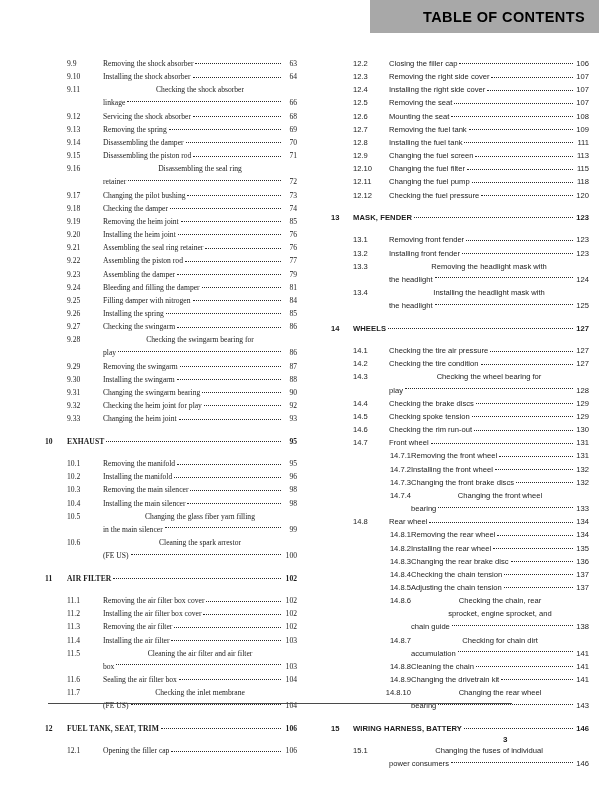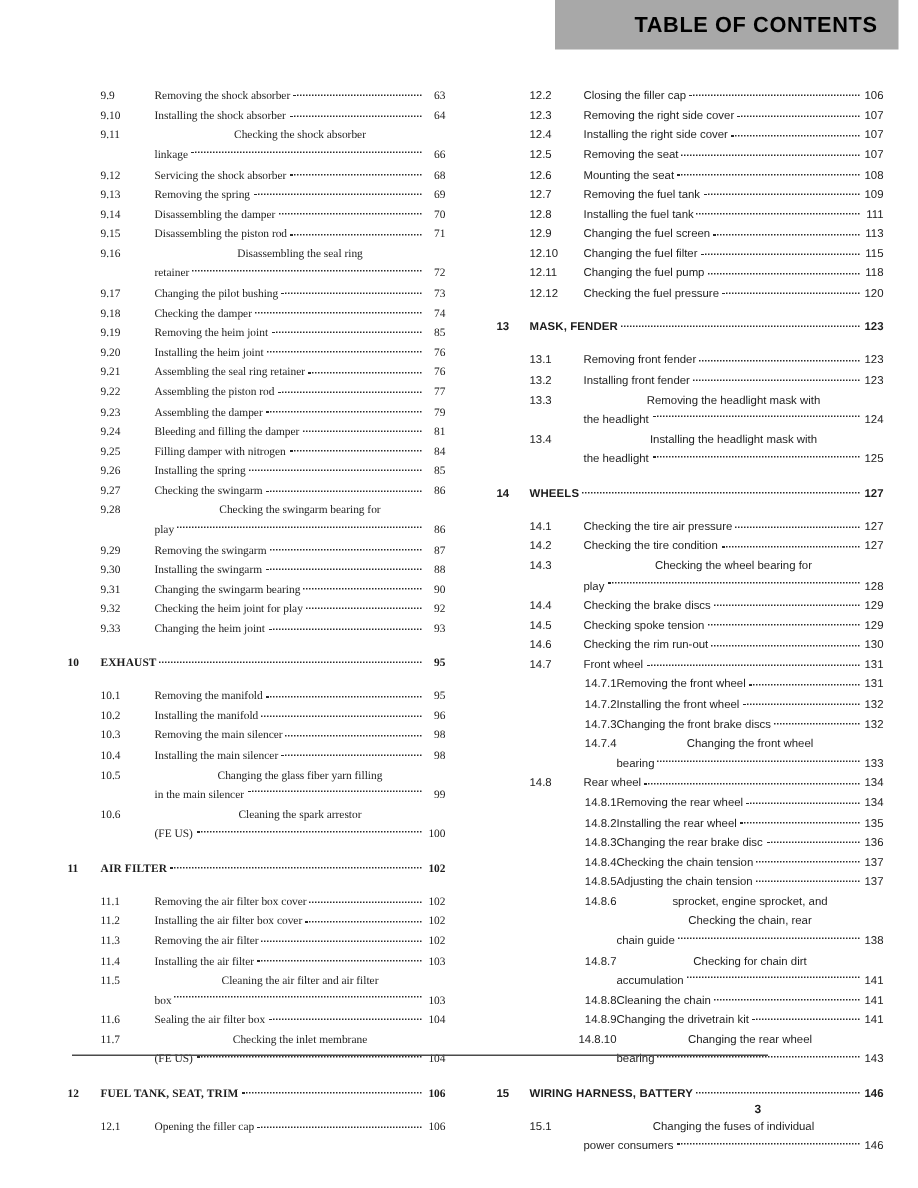--- a/index.html
+++ b/index.html
@@ -781,22 +781,22 @@
         <span class="num">14.8.5</span>
         <span class="body">
           <span class="title">Adjusting the chain tension</span>
           <span class="dots"></span>
           <span class="pg">137</span>
         </span>
       </div>
       <div class="entry lvl3 wrap">
         <span class="num">14.8.6</span>
         <span class="body">
+          <span class="title">Checking the chain, rear</span>
           <span class="title">sprocket, engine sprocket, and</span>
-          <span class="title">Checking the chain, rear</span>
           <span class="line2">
             <span>chain guide</span>
             <span class="dots"></span>
             <span class="pg">138</span>
           </span>
         </span>
       </div>
       <div class="entry lvl3 wrap">
         <span class="num">14.8.7</span>
         <span class="body">

